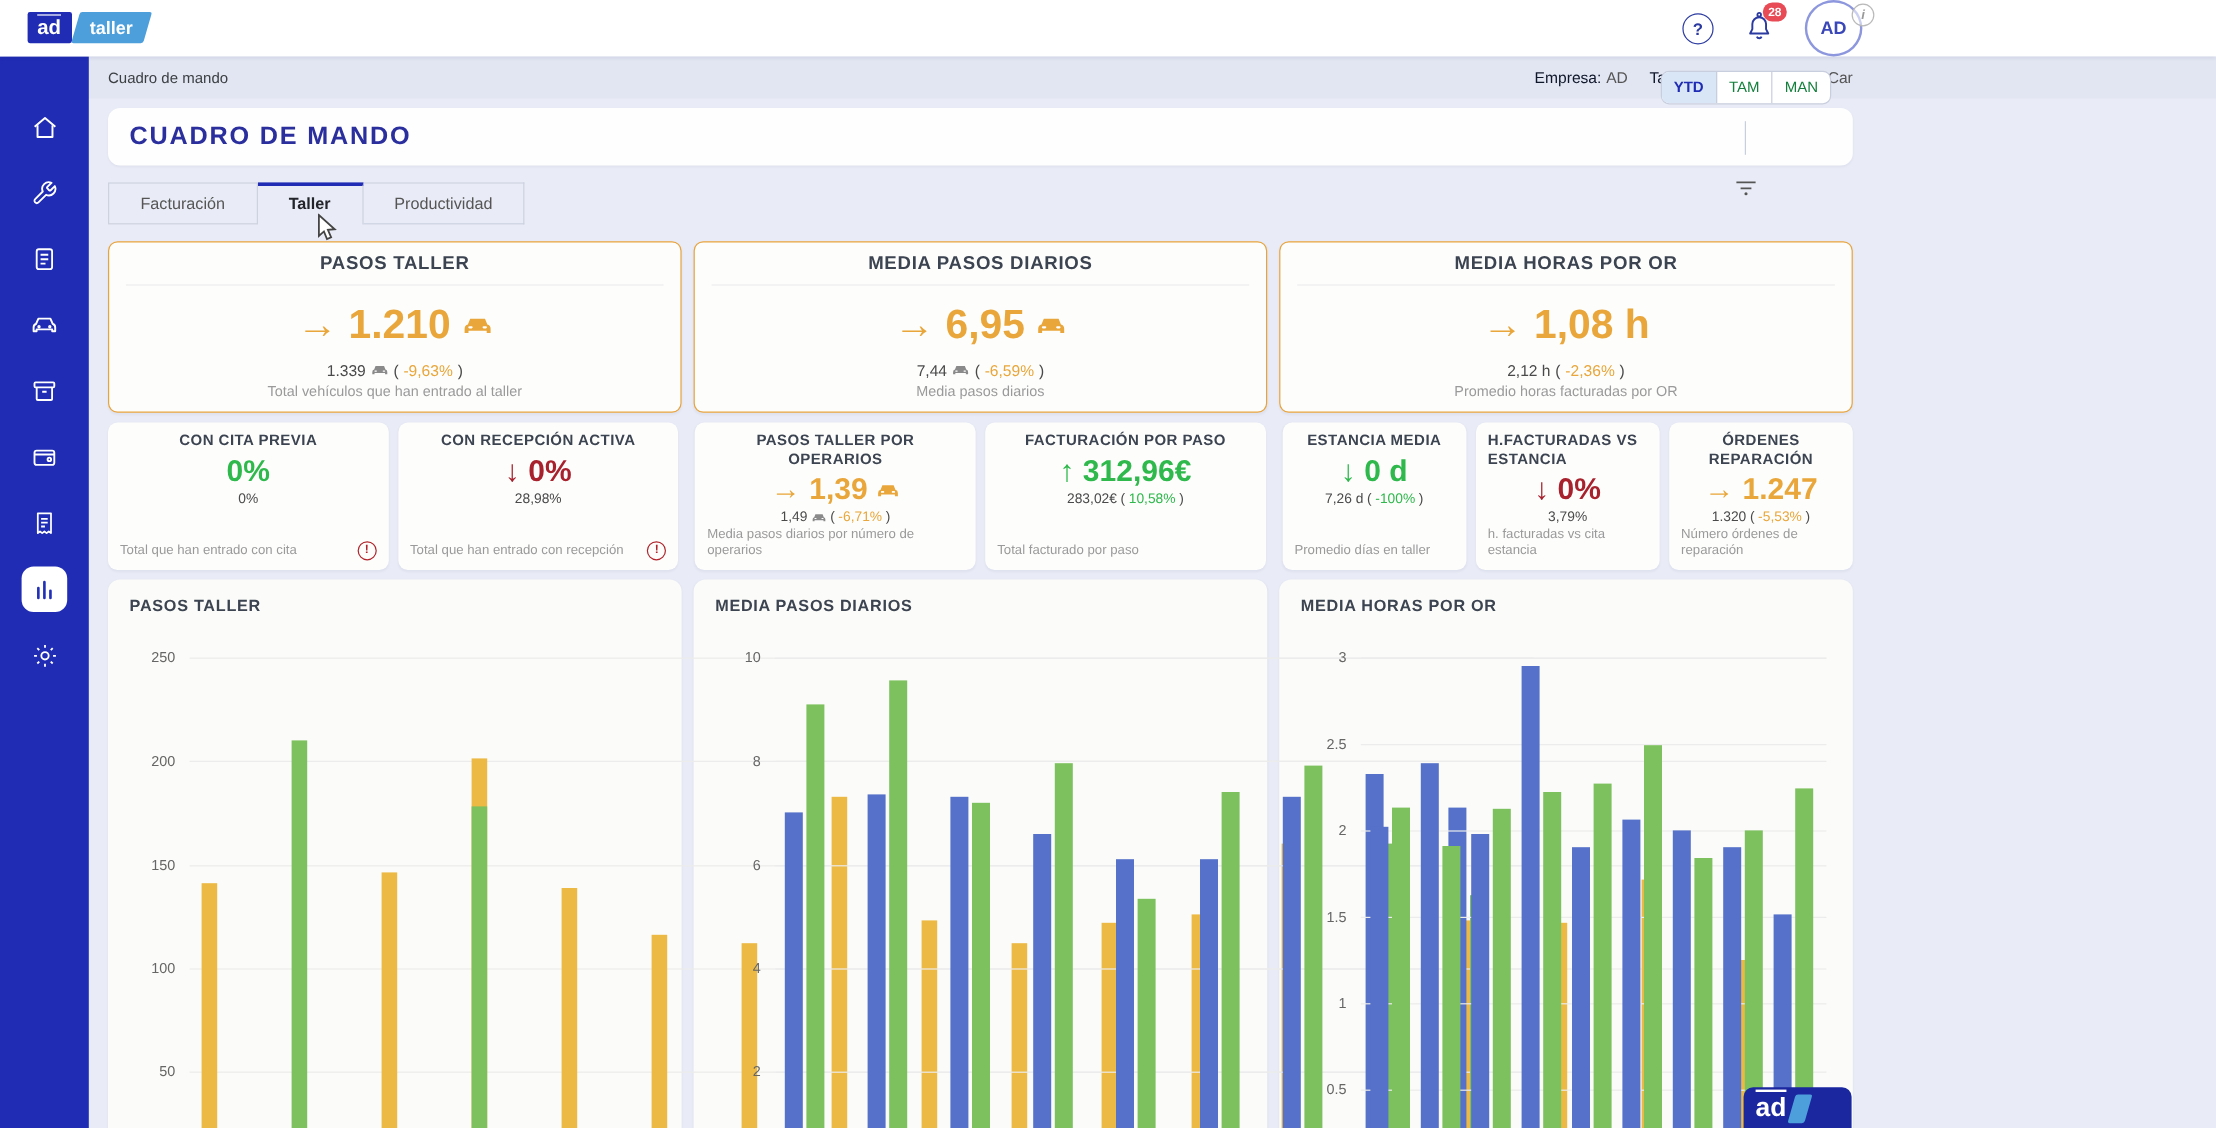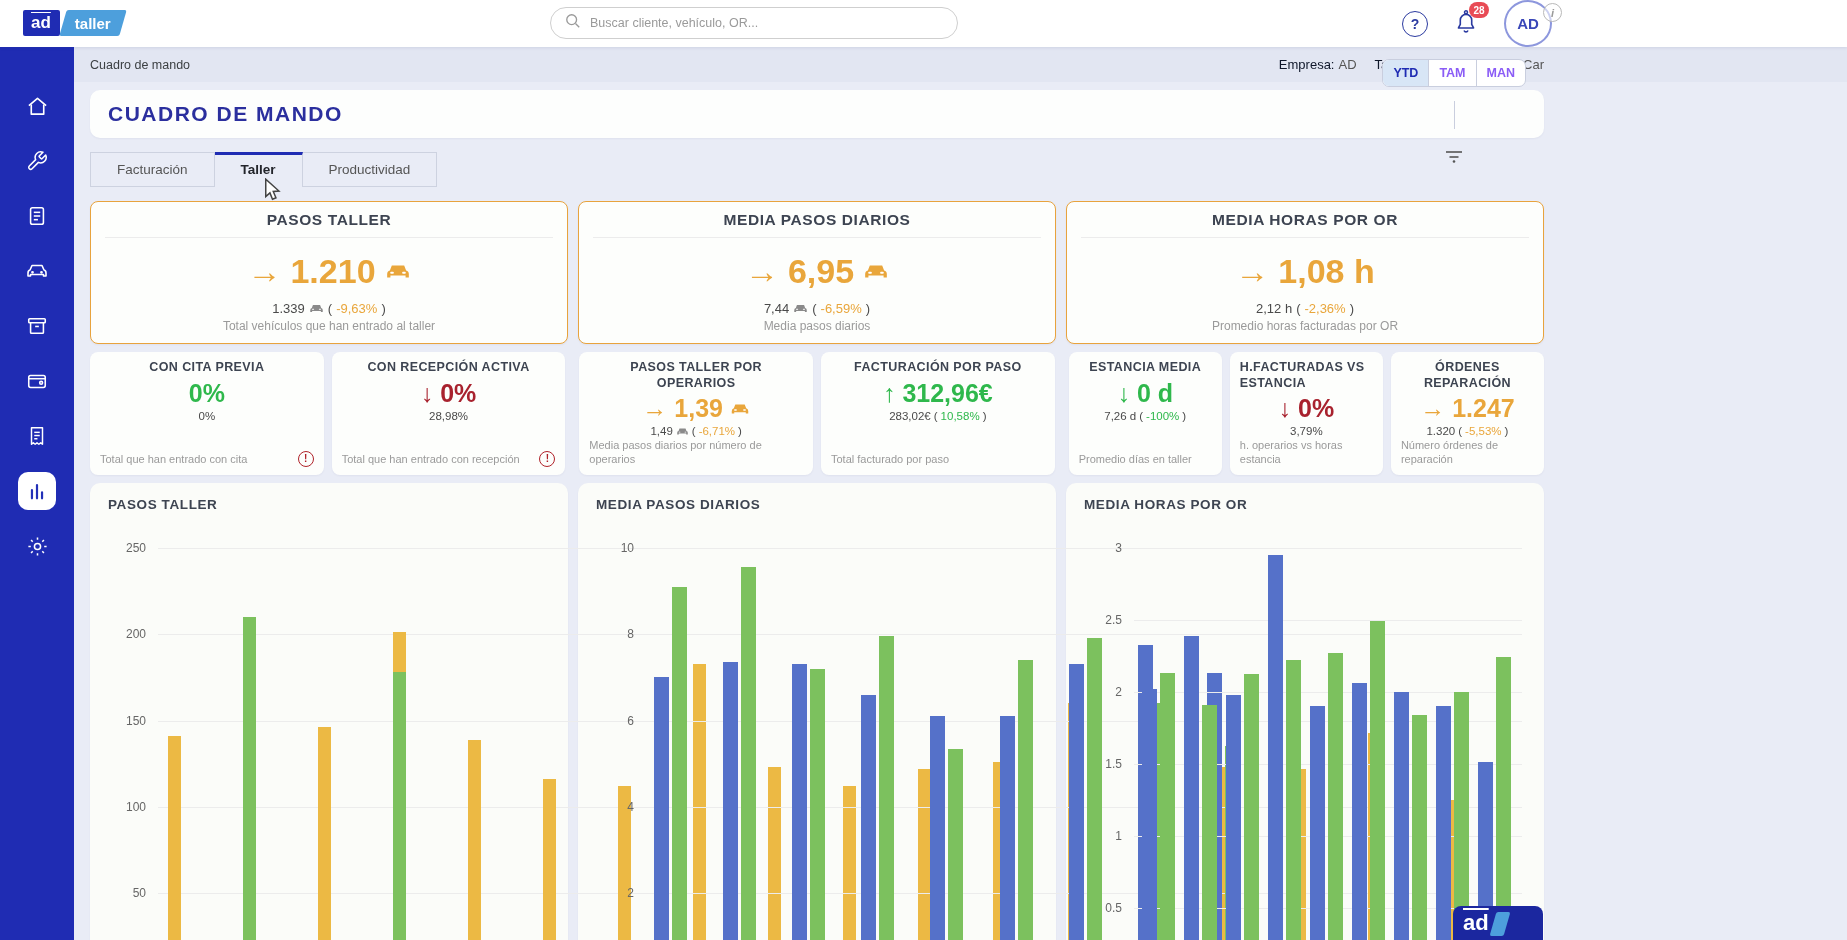--- a/index.html
+++ b/index.html
@@ -49,21 +49,21 @@
   .crumb { font-size:12.5px; color:#3c4043; }
   .org-info { font-size:13px; color:#555; display:flex; gap:18px; }
   .org-info b { color:#0f172a; font-weight:normal; margin-right:4px; }
   .content-inner { width:1486px; padding:8px 16px 0 16px; }
 
   .title-card { background:#fdfefd; border-radius:10px; height:48px; display:flex; align-items:center;
                 justify-content:space-between; padding:0 18px; box-shadow:0 1px 2px rgba(30,40,100,.05); }
   .page-title { font-size:21px; letter-spacing:1.5px; color:#2b2f9e; font-weight:600; }
   .title-right { display:flex; align-items:center; gap:14px;flex-direction:column; }
   .seg-group { display:flex; border:1px solid #c9cede; border-radius:7px; overflow:hidden; background:#fff; }
-  .seg-btn { padding:6px 10px; font-size:12.5px; color:#8b5cf6; cursor:pointer; border-right:1px solid #c9cede;font-weight:bold; }
+  .seg-btn { padding:6px 10px; font-size:12.5px; color:#15803d; cursor:pointer; border-right:1px solid #c9cede; }
   .seg-btn:last-child { border-right:none; }
   .seg-btn.active { background:#d8e6f6; color:#1f2cb3; font-weight:bold; }
   .vdiv { width:1px; height:28px; background:#c9cede; }
   .filter-btn { cursor:pointer; padding:4px; display:flex; }
 
   .tabs { display:flex; margin-top:14px; }
   .tab { padding:9px 26px; font-size:13.5px; color:#555; background:transparent;
          border:1px solid #cdd2e0; border-top:1px solid #cdd2e0; cursor:pointer; }
   .tab + .tab { border-left:none; }
   .tab.active { font-weight:bold; color:#23252b; border-top:3px solid #1f2cb3; border-bottom:none; padding-top:7px; }
@@ -119,29 +119,20 @@
 </head>
 <body>
 
 <div class="topbar">
   <div class="logo">
     <div class="logo-ad">ad</div>
     <div class="logo-taller">
         <span>taller</span>
       </div>
   </div>
-  <div class="search">
-    <span>
-      <svg width="16" height="16" viewBox="0 0 18 18">
-          <circle cx="7.5" cy="7.5" r="5.5" fill="none" stroke="#9a9a9a" stroke-width="1.5"></circle>
-          <line x1="11.8" y1="11.8" x2="16" y2="16" stroke="#9a9a9a" stroke-width="1.5"></line>
-        </svg>
-    </span>
-    <input type="text" placeholder="Buscar cliente, vehículo, OR..." style="">
-  </div>
   <div class="help-btn">?</div>
   <div class="bell">
     <svg width="26" height="28" viewBox="0 0 24 26">
       <circle cx="12" cy="3" r="1.4" fill="none" stroke="#2b3aa0" stroke-width="1.4"></circle>
       <path d="M12 5 a5.3 5.3 0 0 0 -5.3 5.3 V14.2 L5 17.6 H19 L17.3 14.2 V10.3 A5.3 5.3 0 0 0 12 5 Z" fill="none" stroke="#2b3aa0" stroke-width="1.5" stroke-linejoin="round"></path>
       <path d="M10.2 20 a1.9 1.9 0 0 0 3.6 0" fill="none" stroke="#2b3aa0" stroke-width="1.5"></path>
     </svg>
   </div>
   <div class="badge">28</div>
   <div class="avatar">AD</div>
@@ -427,21 +418,21 @@
           <div class="small-card">
             <h4 class="left">H.FACTURADAS VS ESTANCIA</h4>
             <div class="small-value">
               <span style="color:#a8222e">↓</span>
               <span style="color:#a8222e">0%</span>
             </div>
             <div class="small-prev">
               <span>3,79%</span>
             </div>
             <div class="small-desc ">
-              <span class="dtext">h. operarios vs horas estancia</span>
+              <span class="dtext">h. facturadas vs cita estancia</span>
             </div>
           </div>
           <div class="small-card">
             <h4 class="">ÓRDENES REPARACIÓN</h4>
             <div class="small-value">
               <span style="color:#e9a63b">→</span>
               <span style="color:#e9a63b">1.247</span>
             </div>
             <div class="small-prev">
               <span>1.320</span>

